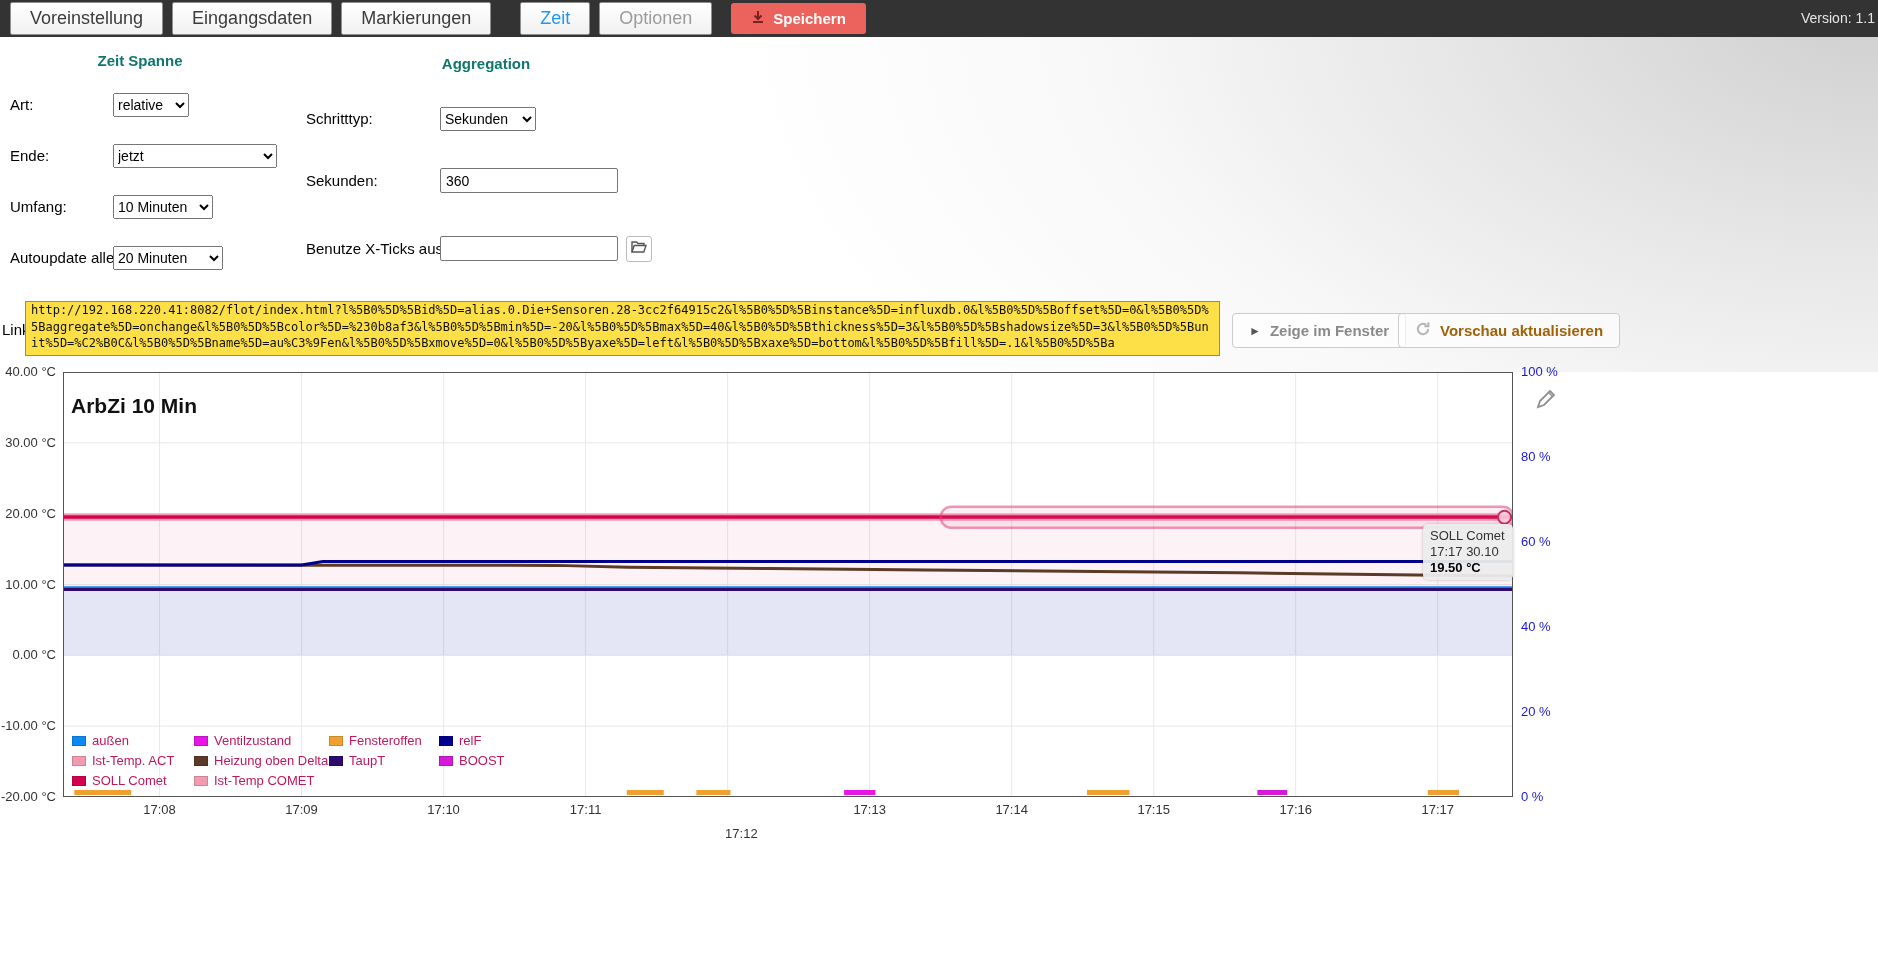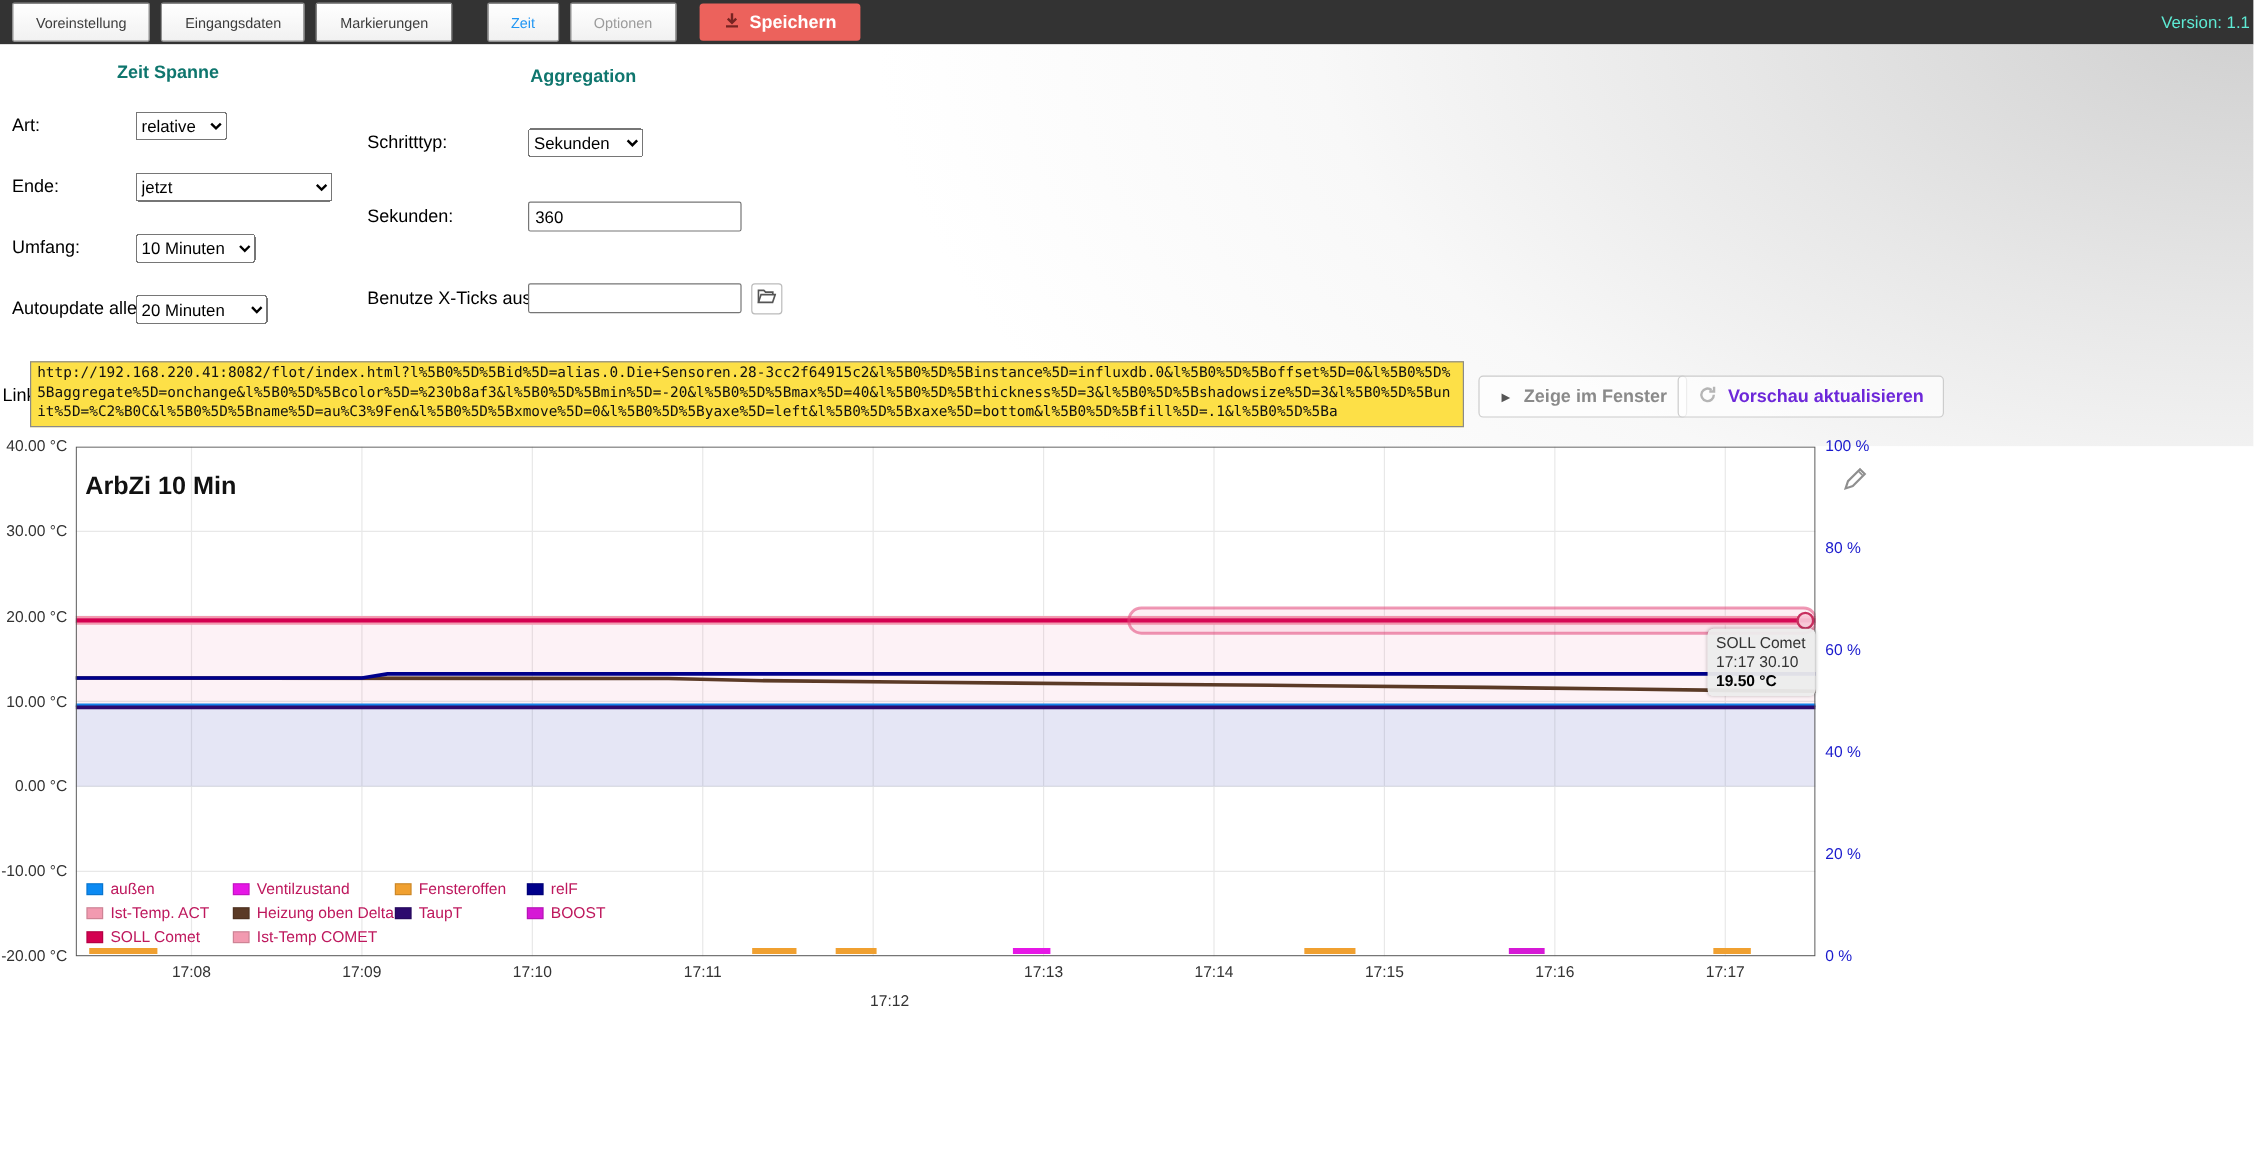--- a/index.html
+++ b/index.html
@@ -7,27 +7,27 @@
   body {
     position: relative; overflow: hidden; background:#fff;
     font-family: "Liberation Sans", sans-serif; color:#222;
   }
 
   
   .navbar { position:absolute; left:0; top:0; width:1878px; height:37px;
     background:#333333; display:flex; align-items:center; padding-left:10px; gap:9px; }
   .tab { height:33px; display:flex; align-items:center; padding:0 19px;
     background:linear-gradient(#ffffff,#f1f1f1); border:1px solid #8f8f8f; border-radius:2px;
-    font-size:12px; color:#3c3c3c; cursor:pointer; white-space:nowrap; }
+    font-size:18px; color:#3c3c3c; cursor:pointer; white-space:nowrap; }
   .tab.active { color:#2196f3;margin-left:20px; }
   .tab.muted  { color:#9b9b9b; }
   .save-btn { margin-left:10px; height:31px; background:#ec625c; border:none; border-radius:3px;
     color:#fff; font-weight:bold; font-size:15px; padding:0 20px; display:flex; align-items:center;
     gap:8px; cursor:pointer; }
-  .version { position:absolute; left:1801px; top:10px; color:#5eead4; font-size:14px; white-space:nowrap; }
+  .version { position:absolute; left:1801px; top:10px; color:#e5e5e5; font-size:14px; white-space:nowrap; }
 
   
   .settings { position:absolute; left:0; top:37px; width:1878px; height:335px;
     background: radial-gradient(1150px 650px at 100% -8%, #cfcfcf 0%, #e7e7e7 38%, #f8f8f8 68%, #ffffff 100%); }
   .sec-header { position:absolute; background:#fff; display:flex; align-items:center;
     justify-content:center; font-weight:bold; font-size:15px; color:#0f766e; }
   #h-zeit { left:8px;  top:42px; width:264px; height:36px; }
   #h-agg  { left:305px; top:42px; width:362px; height:42px; }
 
   .flabel { position:absolute; font-size:15px; color:#000; white-space:nowrap; }
@@ -56,21 +56,21 @@
   
   #link-label { position:absolute; left:2px; top:321px; font-size:15px; color:#000; }
   .link-box { position:absolute; left:25px; top:301px; width:1195px; height:55px;
     background:#fde047; border:1px solid #8a8a8a; padding:0 5px; overflow:hidden;
     font-family:"DejaVu Sans Mono", monospace; font-size:12px; line-height:16.5px;
     word-break:break-all; color:#111; }
   .ghost-btn { position:absolute; top:313px; height:35px; border:1px solid #ccc; border-radius:4px;
     background:rgba(255,255,255,0.65); color:#8a8a8a; font-weight:bold; font-size:15px;
     display:flex; align-items:center; gap:9px; padding:0 16px; cursor:pointer; white-space:nowrap; }
   #btn-show    { left:1232px; }
-  #btn-refresh { left:1398px; color:#6d28d9; }
+  #btn-refresh { left:1398px; color:#a16207; }
   .play-glyph { color:#555; font-size:12px; }
 
   
   .chart-wrap { position:absolute; left:0; top:372px; width:1878px; height:470px; background:#fff; }
   .plot { position:absolute; left:63px; top:0; width:1450px; height:425px; }
   #chart-svg { position:absolute; left:0; top:0; }
   .chart-title { position:absolute; left:8px; top:22px; font-size:21px; font-weight:bold; color:#111; }
   .axis-lbl { position:absolute; font-size:13px; color:#333; white-space:nowrap; }
   .axis-lbl.right { color:#1a1acd; }
   #legend { position:absolute; left:9px; top:359px; display:grid;

